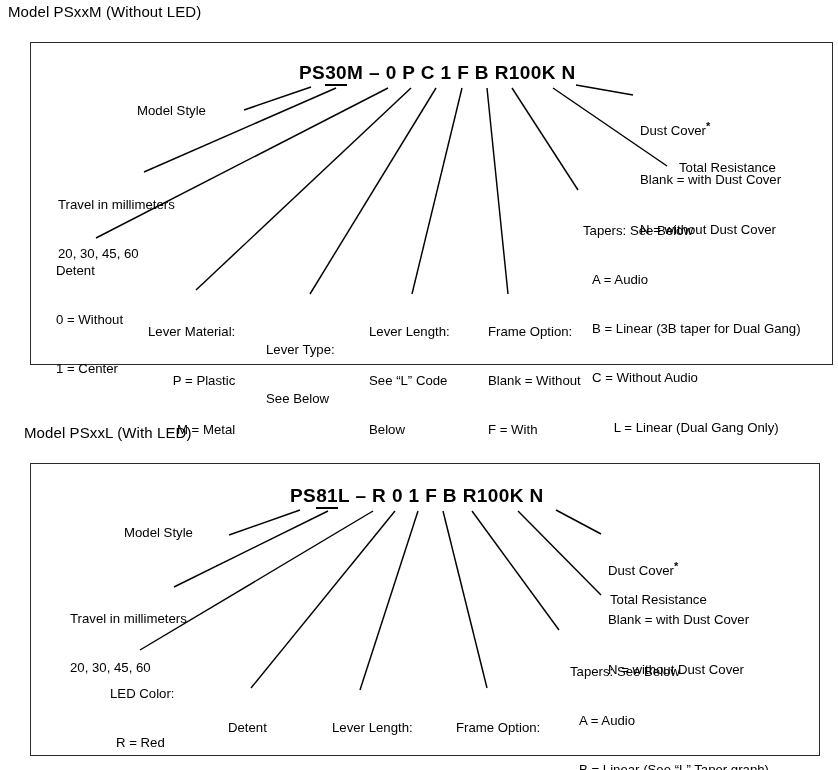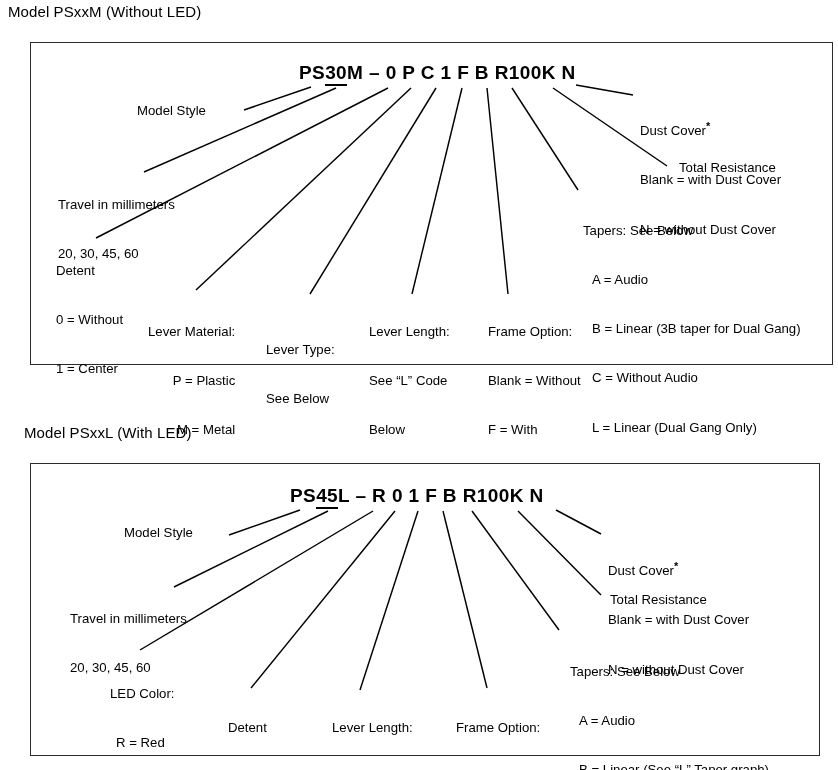--- a/index.html
+++ b/index.html
@@ -138,21 +138,21 @@
   <div>Frame Option:</div>
   <div>Blank = Without</div>
   <div class="right-indent">F = With</div>
 </div>
 
 <div class="note" style="left:583px; top:190px;">
   <div>Tapers: See Below</div>
   <div style="padding-left:9px;">A = Audio</div>
   <div style="padding-left:9px;">B = Linear (3B taper for Dual Gang)</div>
   <div style="padding-left:9px;">C = Without Audio</div>
-  <div style="padding-left:9px;">L = Linear (Dual Gang Only)</div>
+  <div style="padding-left:9px;text-align:center;">L = Linear (Dual Gang Only)</div>
 </div>
 
 <div class="note" style="left:679px; top:160px;">Total Resistance</div>
 
 <div class="note" style="left:640px; top:85px;">
   <div class="nowrap"><span>Dust Cover</span><span class="sup-star">*</span></div>
   <div>Blank = with Dust Cover</div>
   <div class="right-indent">N = without Dust Cover</div>
 </div>
 
@@ -174,21 +174,21 @@
 
   <line x1="487" y1="688" x2="443" y2="511"></line>
 
   <line x1="559" y1="630" x2="472" y2="511"></line>
 
   <line x1="601" y1="595" x2="518" y2="511"></line>
 
   <line x1="601" y1="534" x2="556" y2="510"></line>
 </svg>
 
-<div class="code" id="code-2"><span>PS</span><span class="travel-underline">45</span><span>L</span><span> – R 0 1 F B R100K N</span></div>
+<div class="code" id="code-2"><span>PS</span><span class="travel-underline">81</span><span>L</span><span> – R 0 1 F B R100K N</span></div>
 
 <div class="note" style="left:124px; top:525px;">Model Style</div>
 
 <div class="note" style="left:70px; top:578px;">
   <div>Travel in millimeters</div>
   <div>20, 30, 45, 60</div>
 </div>
 
 <div class="note" style="left:110px; top:653px;">
   <div>LED Color:</div>

